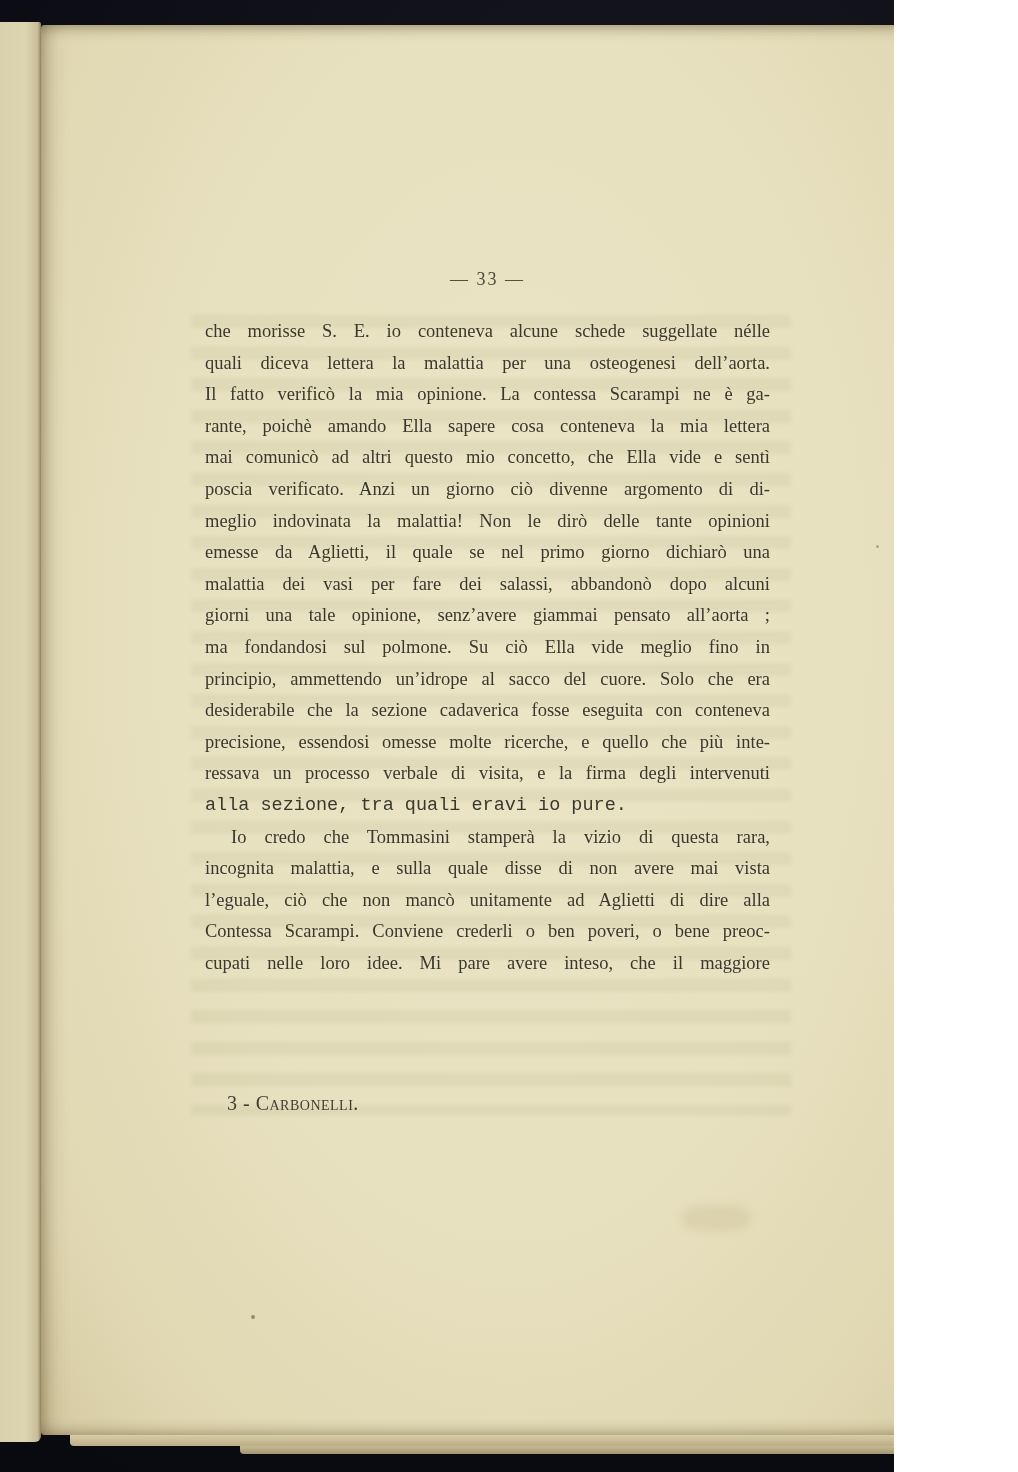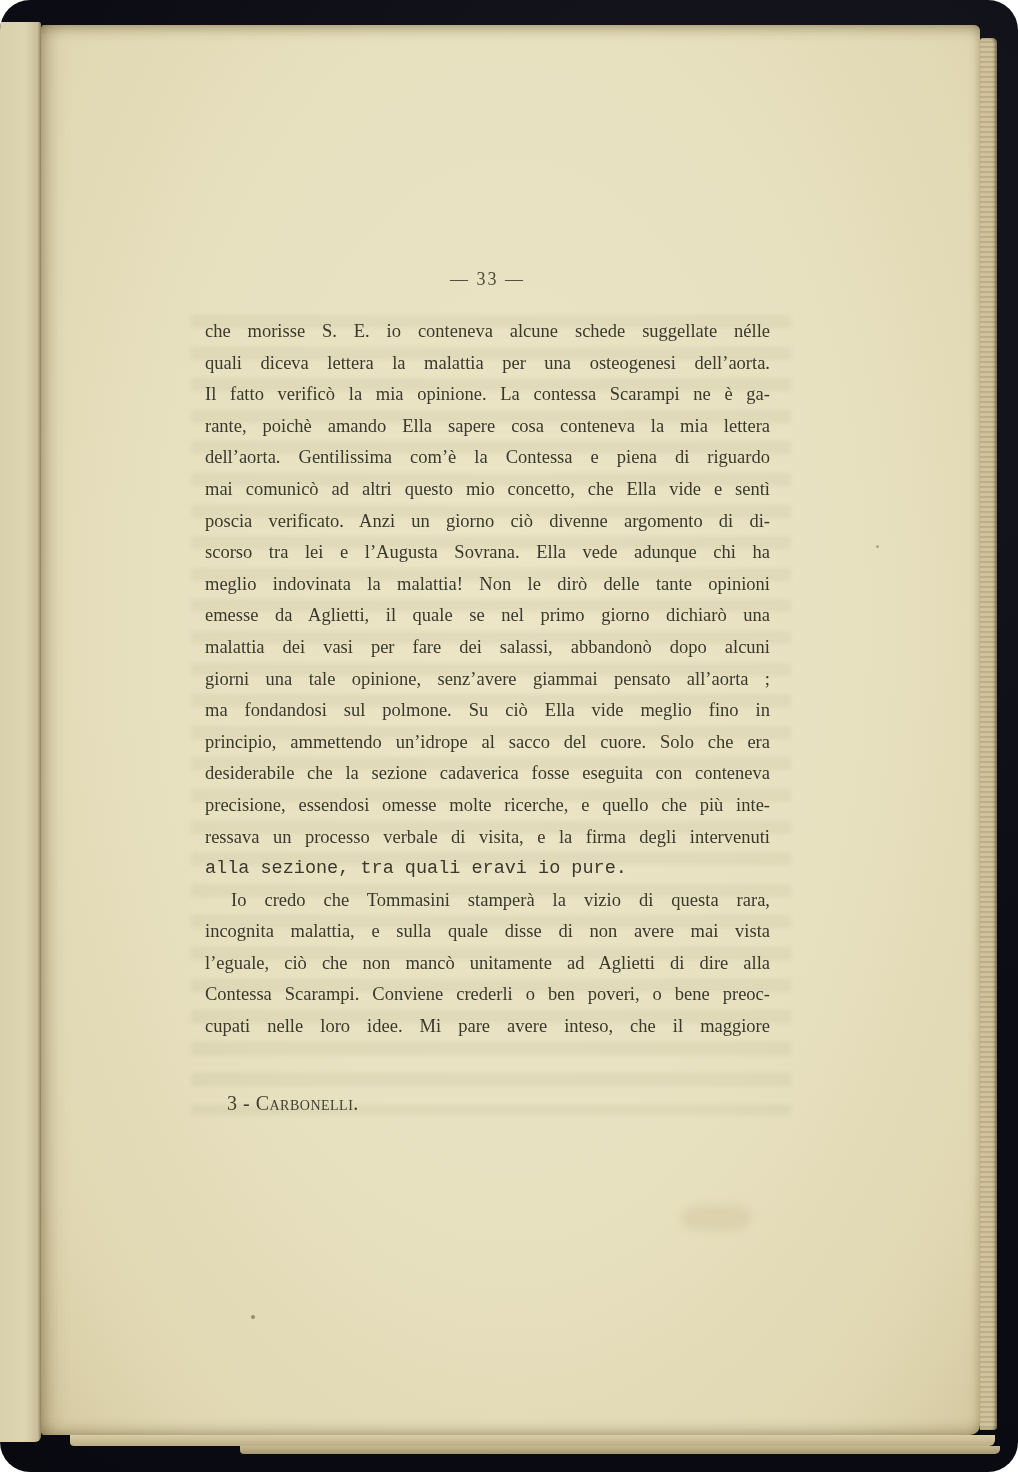--- a/index.html
+++ b/index.html
@@ -5,25 +5,24 @@
   html, body { margin: 0; padding: 0; }
   body {
     width: 1018px; height: 1472px;
     font-family: "Liberation Serif", "DejaVu Serif", serif;
     overflow: hidden;
   }
 
   
   .scan {
     position: relative;
-    width: 1018px; height: 1472px;
+    width: 894px; height: 1472px;
     background:
       radial-gradient(circle at 75% 20%, #16171f 0%, #0c0d14 55%, #090a10 100%);
     overflow: hidden;
-    border-radius: 30px;
   }
 
   
   .prev-page {
     position: absolute;
     left: 0; top: 22px;
     width: 41px; height: 1420px;
     background: linear-gradient(to right, #d9d1ae 0%, #ddd5b2 60%, #c9bd97 92%, #8d7f5e 100%);
     border-radius: 0 2px 6px 0;
   }
@@ -145,24 +144,22 @@
     <div class="ghosting"></div>
 
     <div class="page-number">— 33 —</div>
 
     <div class="text-block" id="text-block">
         <div>
           <div class="line">che morisse S. E. io conteneva alcune schede suggellate nélle</div>
           <div class="line">quali diceva lettera la malattia per una osteogenesi dell’aorta.</div>
           <div class="line">Il fatto verificò la mia opinione. La contessa Scarampi ne è ga-</div>
           <div class="line">rante, poichè amando Ella sapere cosa conteneva la mia lettera</div>
-          <div class="line">dell’aorta. Gentilissima com’è la Contessa e piena di riguardo</div>
           <div class="line">mai comunicò ad altri questo mio concetto, che Ella vide e sentì</div>
           <div class="line">poscia verificato. Anzi un giorno ciò divenne argomento di di-</div>
-          <div class="line">scorso tra lei e l’Augusta Sovrana. Ella vede adunque chi ha</div>
           <div class="line">meglio indovinata la malattia! Non le dirò delle tante opinioni</div>
           <div class="line">emesse da Aglietti, il quale se nel primo giorno dichiarò una</div>
           <div class="line">malattia dei vasi per fare dei salassi, abbandonò dopo alcuni</div>
           <div class="line">giorni una tale opinione, senz’avere giammai pensato all’aorta ;</div>
           <div class="line">ma fondandosi sul polmone. Su ciò Ella vide meglio fino in</div>
           <div class="line">principio, ammettendo un’idrope al sacco del cuore. Solo che era</div>
           <div class="line">desiderabile che la sezione cadaverica fosse eseguita con conteneva</div>
           <div class="line">precisione, essendosi omesse molte ricerche, e quello che più inte-</div>
           <div class="line">ressava un processo verbale di visita, e la firma degli intervenuti</div>
           <div class="line noj">alla sezione, tra quali eravi io pure.</div>

